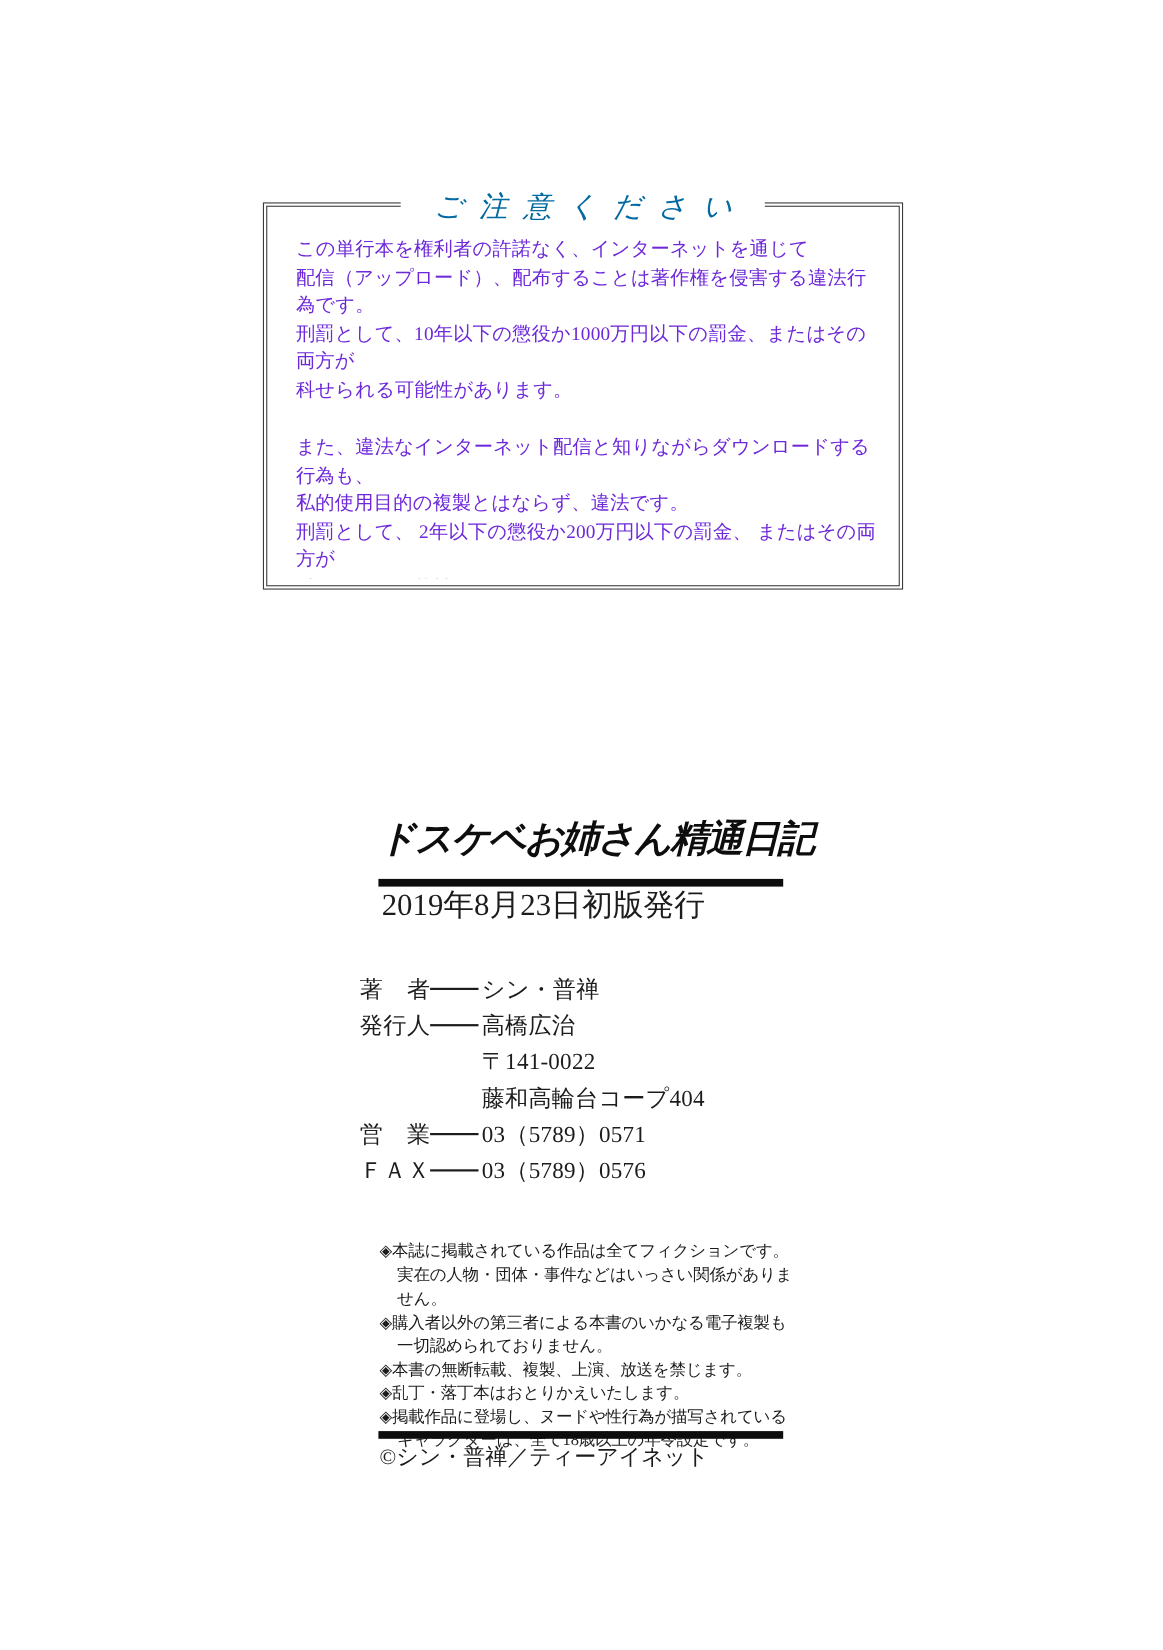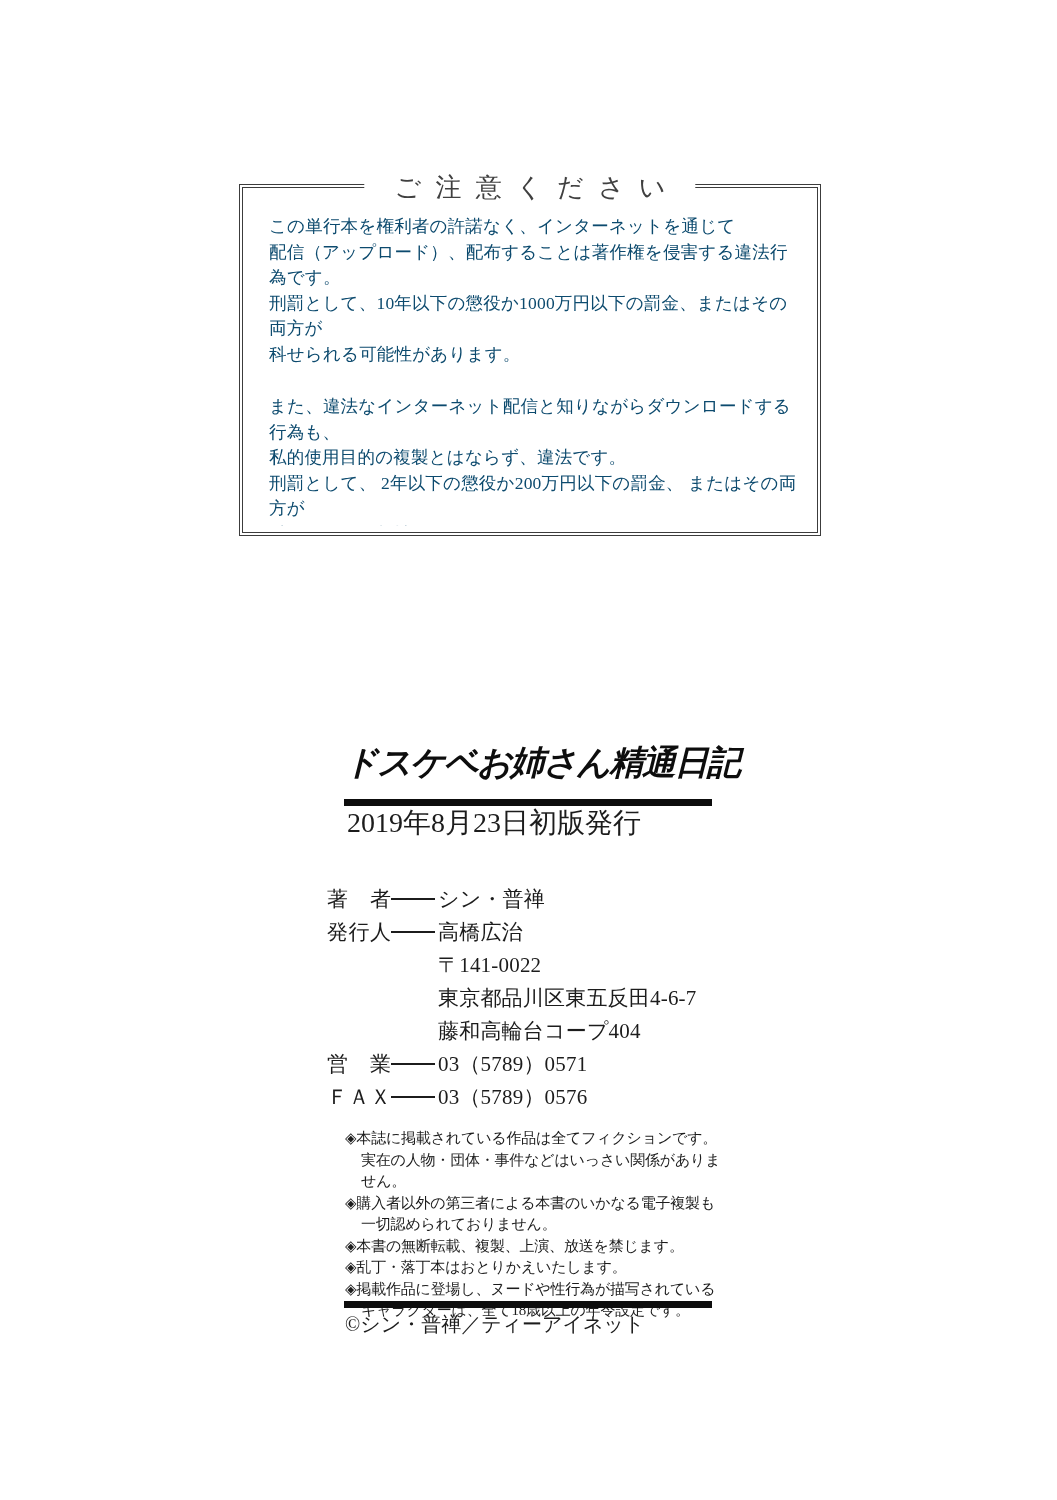--- a/index.html
+++ b/index.html
@@ -31,37 +31,38 @@
     position: absolute;
     top: -18px;
     left: 50%;
     transform: translateX(-50%);
     background: #ffffff;
     padding: 0 16px;
     font-size: 26px;
     letter-spacing: 0.55em;
     text-indent: 0.55em; 
     white-space: nowrap;
-    color: #404040;
+    color: #0369a1;
+    font-style: italic;
   }
   .warning-body {
     position: absolute;
     left: 26px;
     right: 14px;
     top: 26px;
     bottom: 6px;
     overflow: hidden;
   }
   .warning-paragraph {
     margin: 0 0 27px 0;
     font-size: 17.5px;
     line-height: 25.5px;
     letter-spacing: 0.2px;
     white-space: pre-line;
-    color: #0c4a6e;
+    color: #6d28d9;
   }
 
   
   .book-title {
     position: absolute;
     left: 344px;
     top: 740px;
     width: 370px;
     font-size: 34px;
     font-weight: bold;
@@ -196,23 +197,20 @@
     </div>
     <div class="pub-row">
       <span class="pub-label">発行人</span>
       <span class="pub-dash"></span>
       <span class="pub-value">高橋広治</span>
     </div>
     <div class="pub-row indent">
       <span class="pub-value">〒141-0022</span>
     </div>
     <div class="pub-row indent">
-      <span class="pub-value">東京都品川区東五反田4-6-7</span>
-    </div>
-    <div class="pub-row indent">
       <span class="pub-value">藤和高輪台コープ404</span>
     </div>
     <div class="pub-row">
       <span class="pub-label">営業</span>
       <span class="pub-dash"></span>
       <span class="pub-value">03（5789）0571</span>
     </div>
     <div class="pub-row">
       <span class="pub-label">ＦＡＸ</span>
       <span class="pub-dash"></span>

